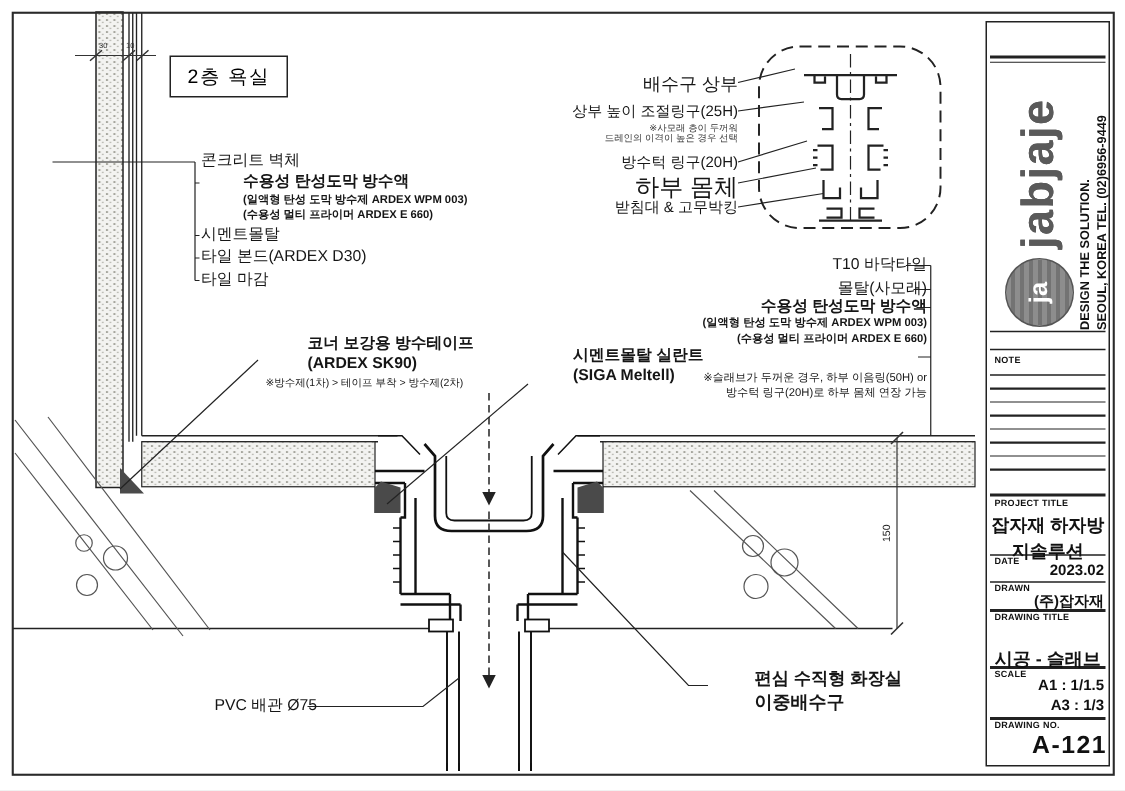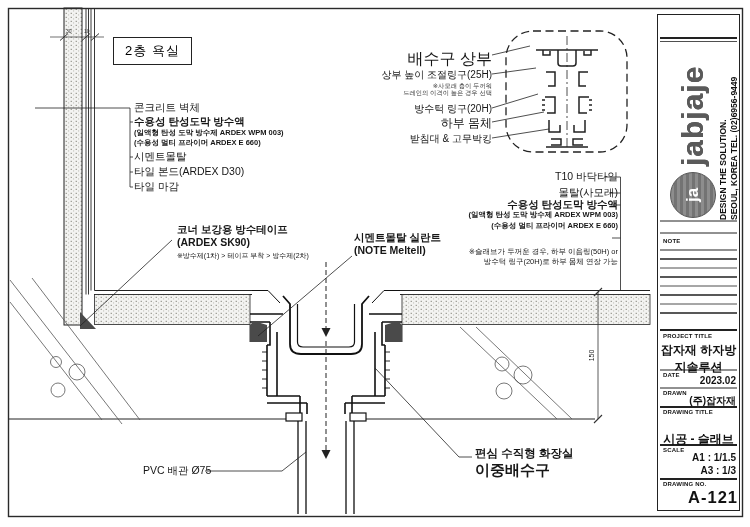--- a/index.html
+++ b/index.html
@@ -1,20 +1,20 @@
 <!DOCTYPE html>
 <html><head>
 <meta charset="utf-8">
 <style>
   html,body{margin:0;padding:0;background:#e8e8e8;}
   .sheet{position:relative;width:750px;height:527px;background:#ffffff;overflow:hidden;
          font-family:"Liberation Sans","DejaVu Sans",sans-serif;}
   svg{position:absolute;left:0;top:0;}
   .lbl{position:absolute;white-space:nowrap;color:#161616;line-height:1.12;font-size:10.5px;}
-  .b{font-weight:700;}
+  .b{font-weight:700;margin-left:28px;}
   .r{text-align:right;}
   .tiny{font-size:7.5px;}
   .micro{font-size:6.3px;color:#333;}
   .roombox{position:absolute;left:113px;top:37px;width:77px;height:26px;border:1.3px solid #222;
            text-align:center;line-height:26px;font-size:13px;letter-spacing:1px;}
   .tb-label{position:absolute;left:663px;font-size:6px;font-weight:700;color:#111;letter-spacing:.2px;}
   .tb-center{position:absolute;left:657px;width:83px;text-align:center;font-weight:700;font-size:12px;color:#111;}
   .tb-right{position:absolute;right:14px;text-align:center;font-weight:700;font-size:10px;color:#111;}
   .vwrap{position:absolute;}
   .vin{transform:rotate(-90deg) translateX(-100%);transform-origin:0 0;}
@@ -147,41 +147,41 @@
 <div class="lbl b tiny" style="left:134px;top:139px">(수용성 멀티 프라이머 ARDEX E 660)</div>
 <div class="lbl" style="left:134px;top:151px">시멘트몰탈</div>
 <div class="lbl" style="left:134px;top:166px">타일 본드(ARDEX D30)</div>
 <div class="lbl" style="left:134px;top:181px">타일 마감</div>
 
 <div class="lbl b" style="left:177px;top:224px">코너 보강용 방수테이프</div>
 <div class="lbl b" style="left:177px;top:237px">(ARDEX SK90)</div>
 <div class="lbl" style="left:177px;top:252px;font-size:7px">※방수제(1차) &gt; 테이프 부착 &gt; 방수제(2차)</div>
 
 <div class="lbl b" style="left:354px;top:232px">시멘트몰탈 실란트</div>
-<div class="lbl b" style="left:354px;top:245px">(NOTE Meltell)</div>
-
-<div class="lbl r" style="right:258px;top:50px;font-size:16px">배수구 상부</div>
+<div class="lbl b" style="left:354px;top:245px">(SIGA Meltell)</div>
+
+<div class="lbl r" style="right:258px;top:50px;font-size:12px">배수구 상부</div>
 <div class="lbl r" style="right:258px;top:69px;font-size:10px">상부 높이 조절링구(25H)</div>
 <div class="lbl r micro" style="right:258px;top:82px">※사모래 층이 두꺼워</div>
 <div class="lbl r micro" style="right:258px;top:89px">드레인의 이격이 높은 경우 선택</div>
 <div class="lbl r" style="right:258px;top:103px;font-size:10px">방수턱 링구(20H)</div>
-<div class="lbl r" style="right:258px;top:117px;font-size:12px">하부 몸체</div>
+<div class="lbl r" style="right:258px;top:117px;font-size:16px">하부 몸체</div>
 <div class="lbl r" style="right:258px;top:133px;font-size:10px">받침대 &amp; 고무박킹</div>
 
 <div class="lbl r" style="right:132px;top:171px">T10 바닥타일</div>
 <div class="lbl r" style="right:132px;top:187px">몰탈(사모래)</div>
 <div class="lbl r b" style="right:132px;top:199px">수용성 탄성도막 방수액</div>
 <div class="lbl r b tiny" style="right:132px;top:211px">(일액형 탄성 도막 방수제 ARDEX WPM 003)</div>
 <div class="lbl r b tiny" style="right:132px;top:222px">(수용성 멀티 프라이머 ARDEX E 660)</div>
 <div class="lbl r tiny" style="right:132px;top:248px">※슬래브가 두꺼운 경우, 하부 이음링(50H) or</div>
 <div class="lbl r tiny" style="right:132px;top:258px">방수턱 링구(20H)로 하부 몸체 연장 가능</div>
 
 <div class="lbl" style="left:143px;top:465px">PVC 배관 Ø75</div>
 <div class="lbl b" style="left:475px;top:447px;font-size:11.5px">편심 수직형 화장실</div>
-<div class="lbl b" style="left:475px;top:462px;font-size:15px">이중배수구</div>
+<div class="lbl b" style="left:475px;top:462px;font-size:12px">이중배수구</div>
 
 <div class="dim150">150</div>
 <div class="dimw" style="left:66px;top:28px">30</div>
 <div class="dimw" style="left:84px;top:28px">10</div>
 
 <div class="vwrap" style="left:664px;top:48px;width:58px;height:170px">
   <div class="vin logo-in" style="width:170px;height:58px">
     <div class="logo-circle">ja</div>
     <div class="logo-word">jabjaje</div>
   </div>

